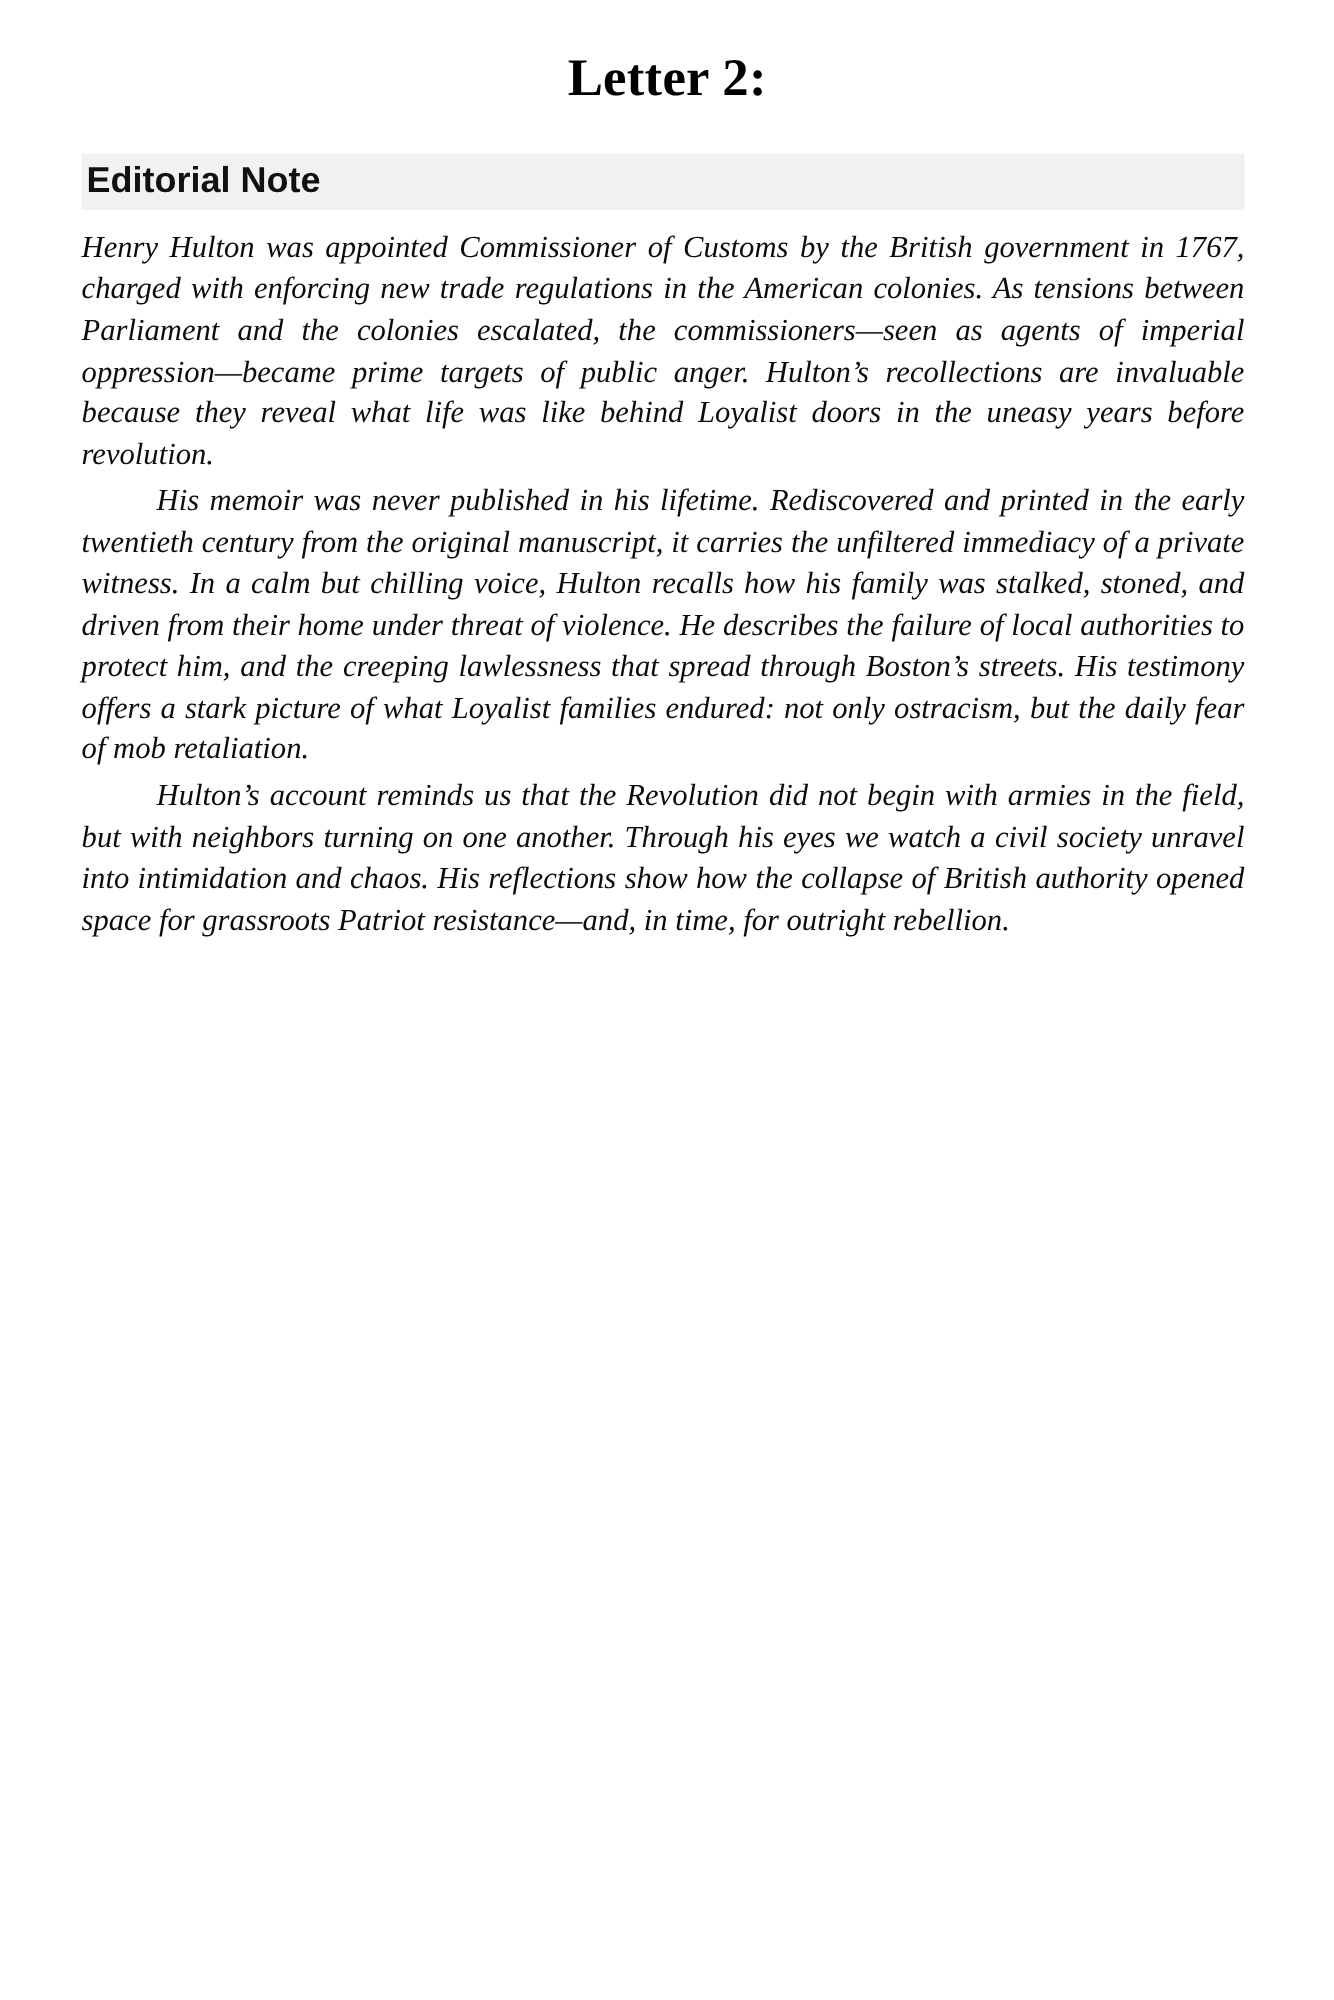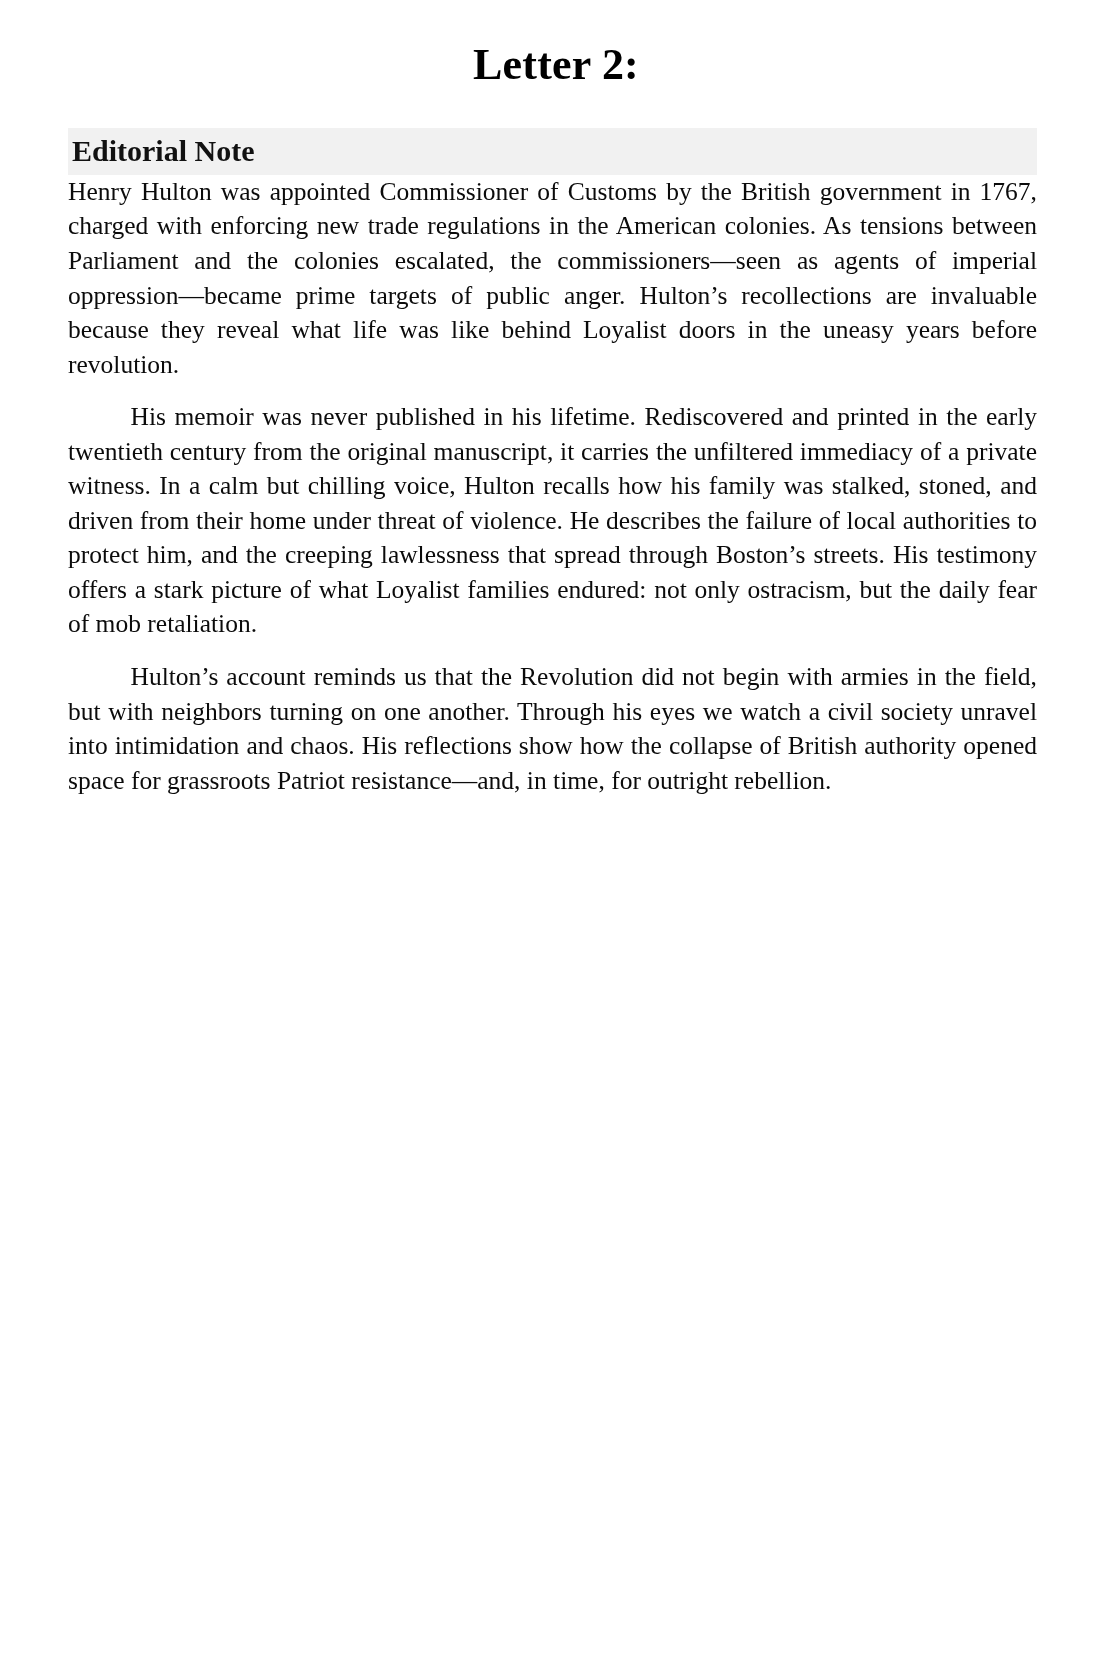--- a/index.html
+++ b/index.html
@@ -44,45 +44,47 @@
   
   .section-band {
     margin: 32px 0 0 0;
     padding: 0;
     background: #f1f1f1;
     width: 969px;
     margin-left: 68px;
     box-sizing: border-box;
   }
   .section-band-title {
-    font-family: Liberation Serif, serif;
+    font-family: Liberation Sans, sans-serif;
     font-weight: bold;
     font-size: 30px;
     line-height: 1.18;
     padding: 5px 0 6px 4px;
     color: #111111;
   }
 
   
   .body-area {
     margin-left: 68px;
     width: 969px;
     box-sizing: border-box;
+    padding-top: 14px;
+    font-style: italic;
   }
   p.para {
     margin: 0;
     font-size: 25.5px;
     line-height: 1.355;
     text-align: justify;
     text-justify: inter-word;
     hyphens: none;
     color: #0b0b0b;
   }
   p.para + p.para {
-    margin-top: 18px;
+    margin-top: 4px;
   }
   p.indent {
     text-indent: 2.45em;
   }
 </style>
 </head>
 <body>
 
 <div class="page">
 

